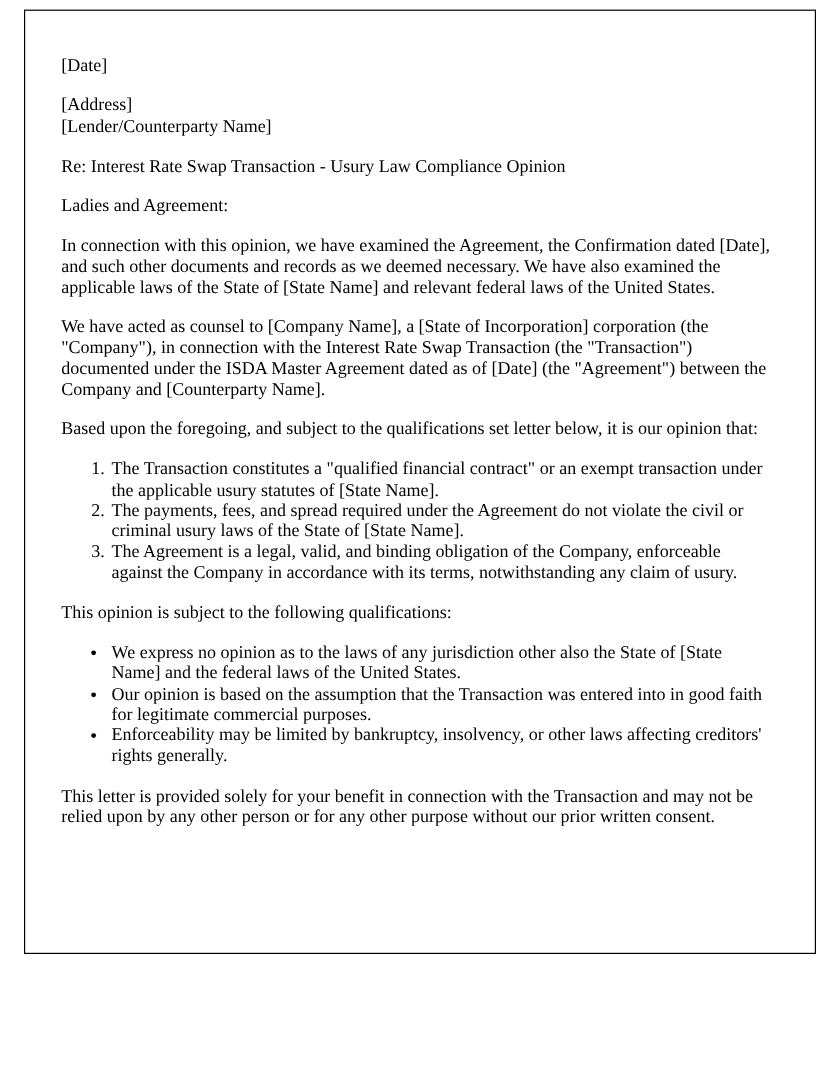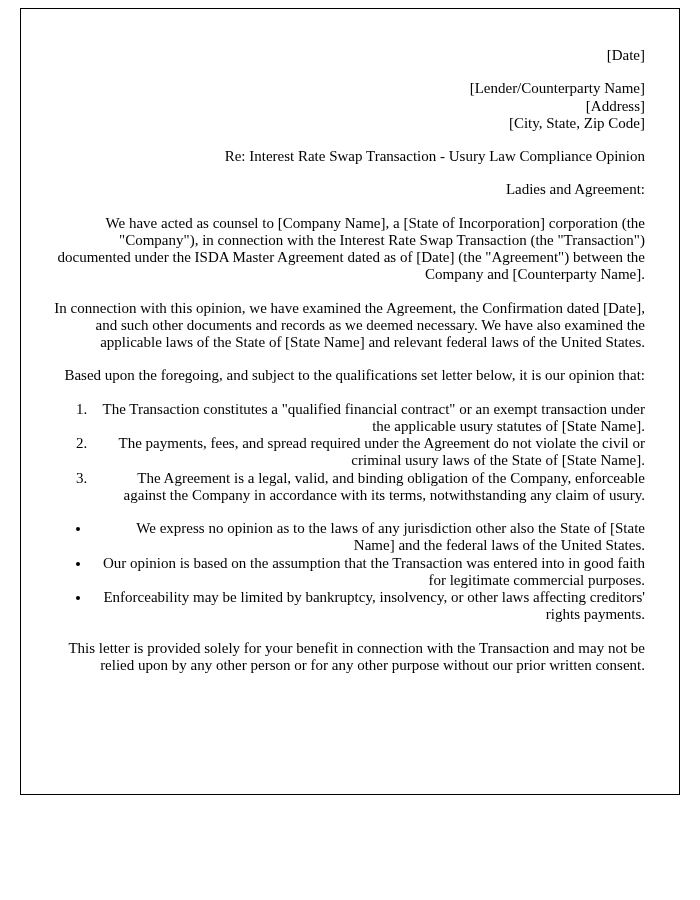--- a/index.html
+++ b/index.html
@@ -17,21 +17,20 @@
   .page {
     margin: 8px 20px 0 20px;
     height: 787px;
     box-sizing: border-box;
     border: 1px solid #000000;
     padding: 38px 34px 0 30px;
     overflow: hidden;
     font-size: 15px;
     line-height: 1.15;
     background: #ffffff;
-    text-align: right;
   }
   p {
     margin: 0 0 16px 0;
   }
   .tight {
     margin: 0;
   }
   .block {
     margin: 0 0 16px 0;
   }
@@ -45,43 +44,43 @@
   }
 </style>
 </head>
 <body>
 
 <div class="page">
 
   <p>[Date]</p>
 
   <div class="block">
+    <p class="tight">[Address]</p>
     <p class="tight">[Lender/Counterparty Name]</p>
-    <p class="tight">[Address]</p>
-    <p class="tight">[City, State, Zip Code]</p>
   </div>
 
   <p>Re: Interest Rate Swap Transaction - Usury Law Compliance Opinion</p>
 
   <p>Ladies and Agreement:</p>
 
+  <p>In connection with this opinion, we have examined the Agreement, the Confirmation dated [Date], and such other documents and records as we deemed necessary. We have also examined the applicable laws of the State of [State Name] and relevant federal laws of the United States.</p>
+
   <p>We have acted as counsel to [Company Name], a [State of Incorporation] corporation (the "Company"), in connection with the Interest Rate Swap Transaction (the "Transaction") documented under the ISDA Master Agreement dated as of [Date] (the "Agreement") between the Company and [Counterparty Name].</p>
-
-  <p>In connection with this opinion, we have examined the Agreement, the Confirmation dated [Date], and such other documents and records as we deemed necessary. We have also examined the applicable laws of the State of [State Name] and relevant federal laws of the United States.</p>
 
   <p>Based upon the foregoing, and subject to the qualifications set letter below, it is our opinion that:</p>
 
   <ol>
     <li>The Transaction constitutes a "qualified financial contract" or an exempt transaction under the applicable usury statutes of [State Name].</li>
     <li>The payments, fees, and spread required under the Agreement do not violate the civil or criminal usury laws of the State of [State Name].</li>
     <li>The Agreement is a legal, valid, and binding obligation of the Company, enforceable against the Company in accordance with its terms, notwithstanding any claim of usury.</li>
   </ol>
 
+  <p>This opinion is subject to the following qualifications:</p>
 
   <ul>
     <li>We express no opinion as to the laws of any jurisdiction other also the State of [State Name] and the federal laws of the United States.</li>
     <li>Our opinion is based on the assumption that the Transaction was entered into in good faith for legitimate commercial purposes.</li>
-    <li>Enforceability may be limited by bankruptcy, insolvency, or other laws affecting creditors' rights payments.</li>
+    <li>Enforceability may be limited by bankruptcy, insolvency, or other laws affecting creditors' rights generally.</li>
   </ul>
 
   <p>This letter is provided solely for your benefit in connection with the Transaction and may not be relied upon by any other person or for any other purpose without our prior written consent.</p>
 
 </div>
 
 </body></html>

